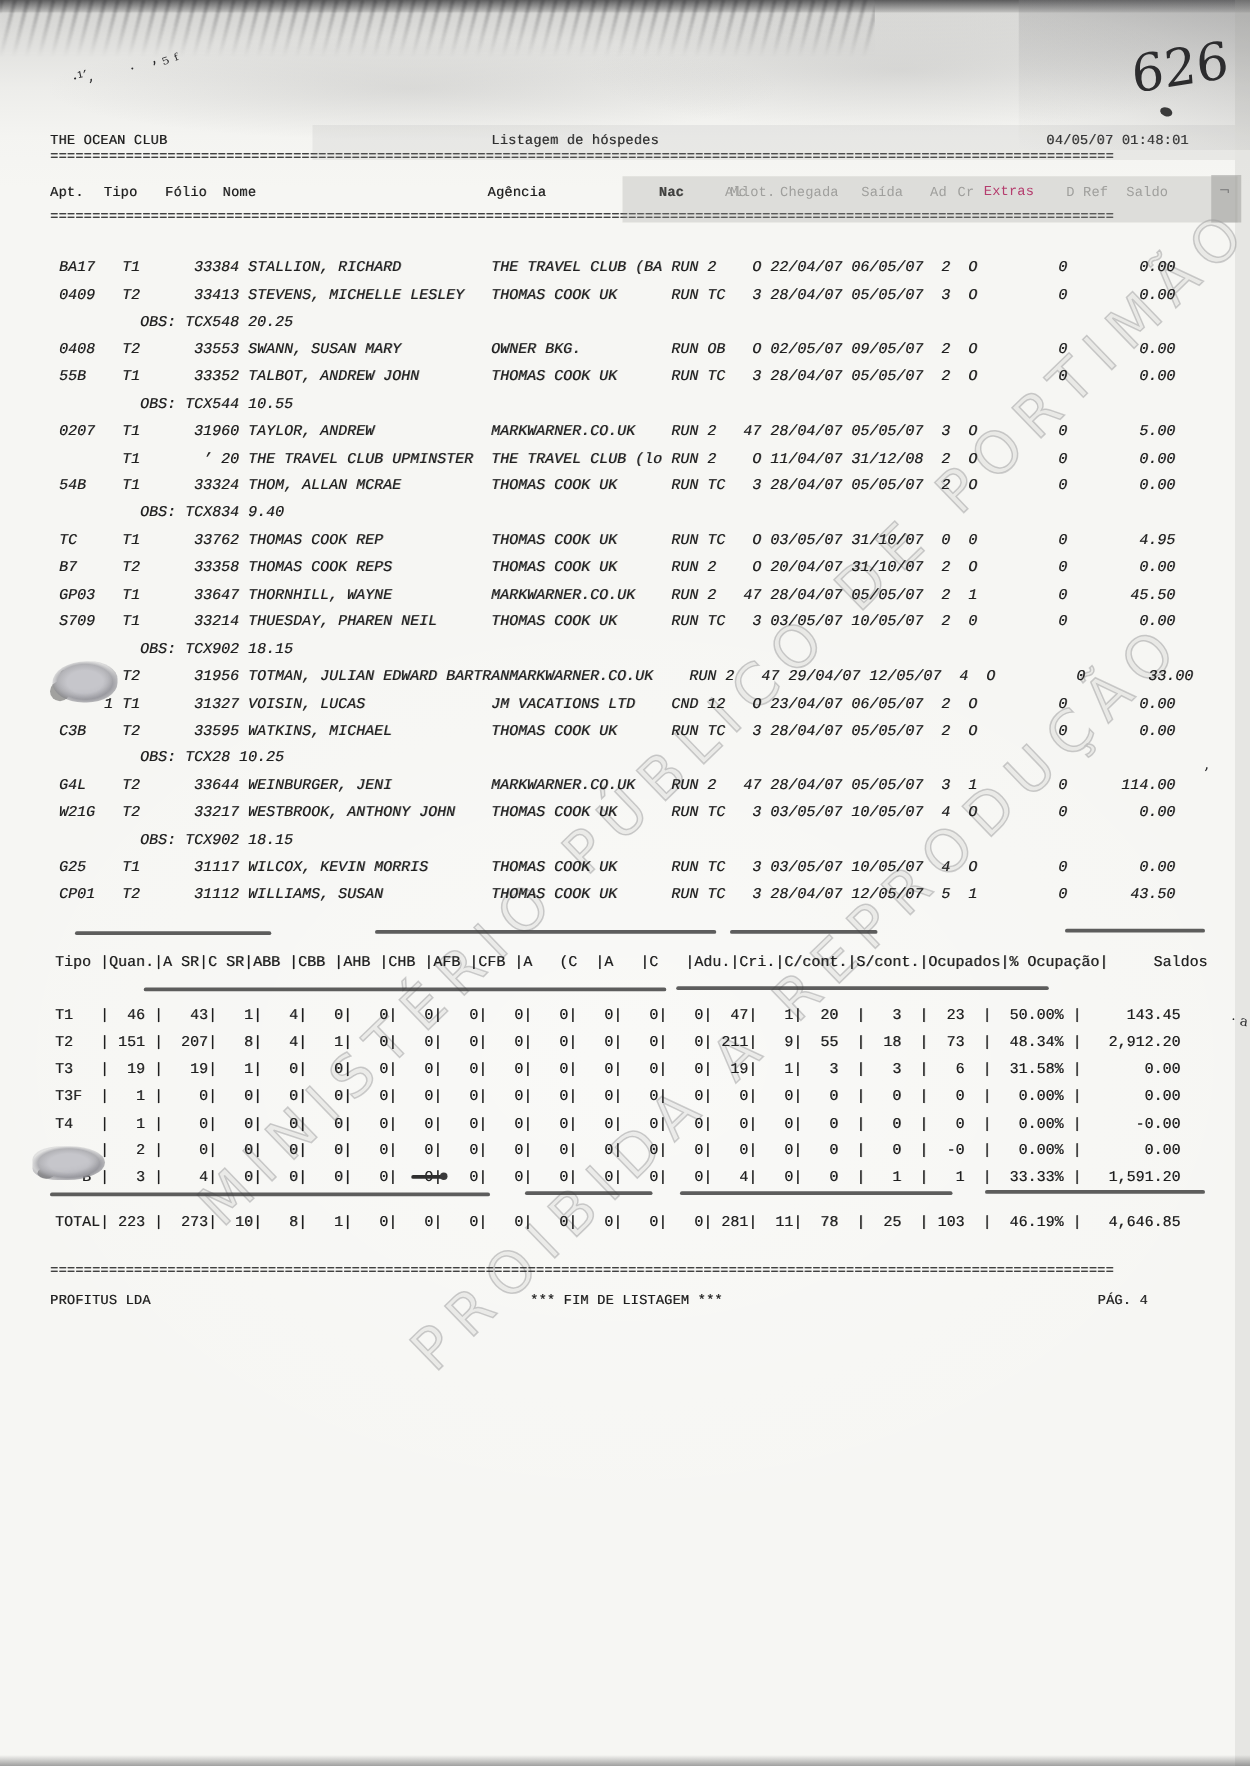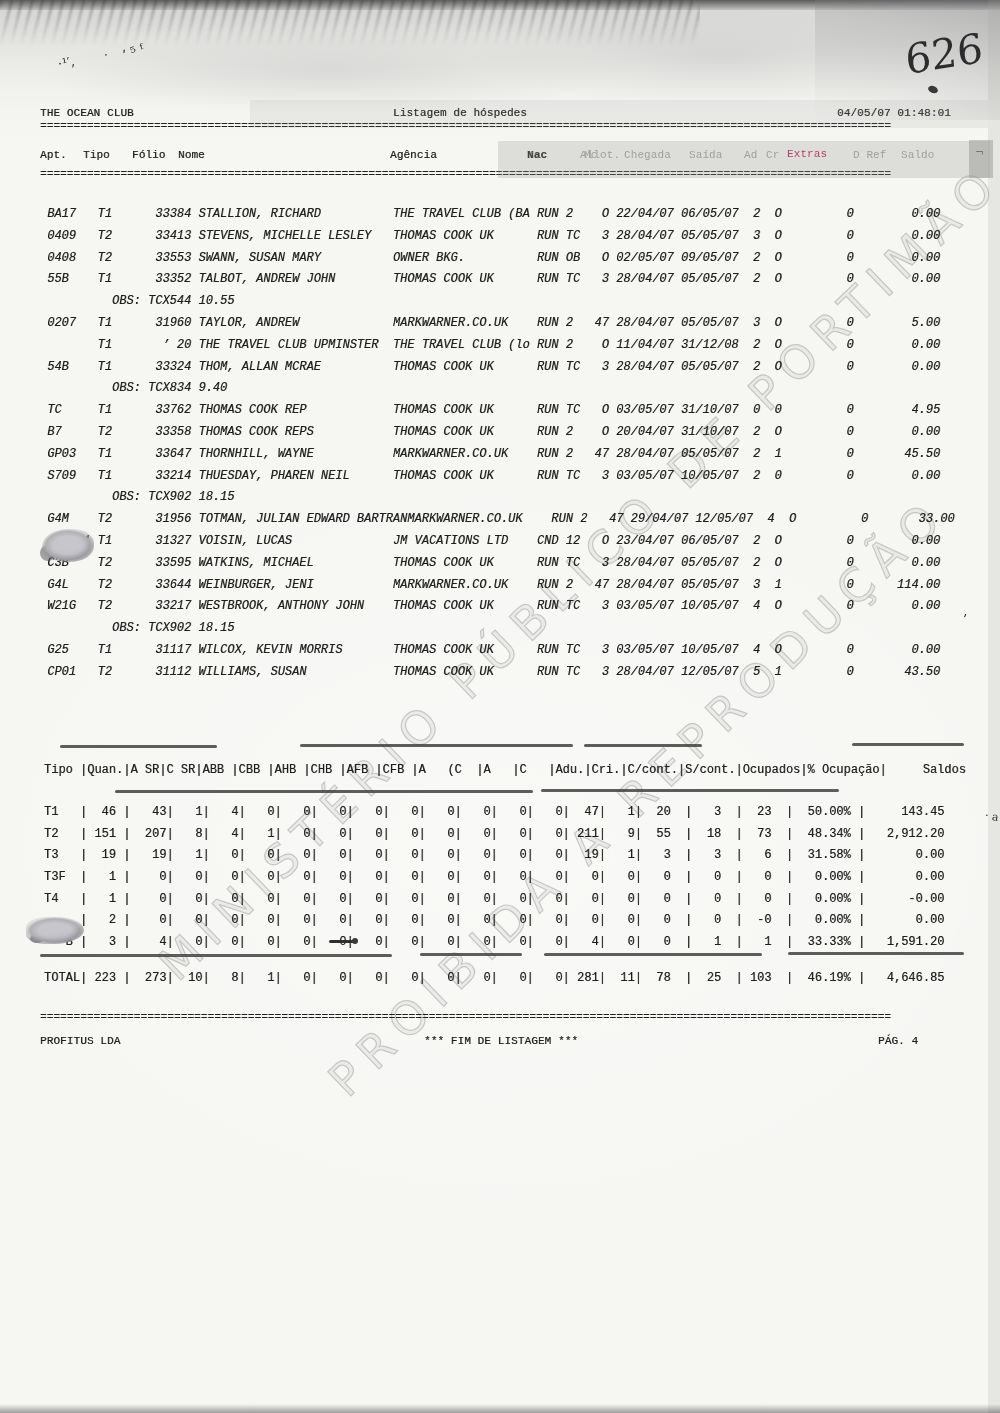--- a/index.html
+++ b/index.html
@@ -80,35 +80,37 @@
       <span class="abs mono semi" style="left:787px;top:147px;">Extras</span>
       <span class="abs mono faded" style="left:853px;top:148px;">D Ref</span>
       <span class="abs mono faded" style="left:901px;top:148px;">Saldo</span>
     </div>
 
     <div class="abs mono ink" style="left:40px;top:167px;">===============================================================================================================================</div>
 
     <div id="guest-rows" class="abs ink" style="left:40px;top:204px;font-style:italic;">
         <div class="mono-line"><span> BA17   </span><span>T1  </span><span>    33384 </span><span>STALLION, RICHARD          </span><span>THE TRAVEL CLUB (BA </span><span>RUN </span><span>2 </span><span>   O</span><span> 22/04/07</span><span> 06/05/07</span><span>  2</span><span>  O</span><span>         0</span><span>        0.00</span></div>
         <div class="mono-line"><span> 0409   </span><span>T2  </span><span>    33413 </span><span>STEVENS, MICHELLE LESLEY   </span><span>THOMAS COOK UK      </span><span>RUN </span><span>TC</span><span>   3</span><span> 28/04/07</span><span> 05/05/07</span><span>  3</span><span>  O</span><span>         0</span><span>        0.00</span></div>
+        <div class="mono-line"><span>          OBS: TCX548 20.25</span></div>
         <div class="mono-line"><span> 0408   </span><span>T2  </span><span>    33553 </span><span>SWANN, SUSAN MARY          </span><span>OWNER BKG.          </span><span>RUN </span><span>OB</span><span>   O</span><span> 02/05/07</span><span> 09/05/07</span><span>  2</span><span>  O</span><span>         0</span><span>        0.00</span></div>
         <div class="mono-line"><span> 55B    </span><span>T1  </span><span>    33352 </span><span>TALBOT, ANDREW JOHN        </span><span>THOMAS COOK UK      </span><span>RUN </span><span>TC</span><span>   3</span><span> 28/04/07</span><span> 05/05/07</span><span>  2</span><span>  O</span><span>         0</span><span>        0.00</span></div>
         <div class="mono-line"><span>          OBS: TCX544 10.55</span></div>
         <div class="mono-line"><span> 0207   </span><span>T1  </span><span>    31960 </span><span>TAYLOR, ANDREW             </span><span>MARKWARNER.CO.UK    </span><span>RUN </span><span>2 </span><span>  47</span><span> 28/04/07</span><span> 05/05/07</span><span>  3</span><span>  O</span><span>         0</span><span>        5.00</span></div>
         <div class="mono-line"><span>        </span><span>T1  </span><span>     ’ 20 </span><span>THE TRAVEL CLUB UPMINSTER  </span><span>THE TRAVEL CLUB (lo </span><span>RUN </span><span>2 </span><span>   O</span><span> 11/04/07</span><span> 31/12/08</span><span>  2</span><span>  O</span><span>         0</span><span>        0.00</span></div>
         <div class="mono-line"><span> 54B    </span><span>T1  </span><span>    33324 </span><span>THOM, ALLAN MCRAE          </span><span>THOMAS COOK UK      </span><span>RUN </span><span>TC</span><span>   3</span><span> 28/04/07</span><span> 05/05/07</span><span>  2</span><span>  O</span><span>         0</span><span>        0.00</span></div>
         <div class="mono-line"><span>          OBS: TCX834 9.40</span></div>
         <div class="mono-line"><span> TC     </span><span>T1  </span><span>    33762 </span><span>THOMAS COOK REP            </span><span>THOMAS COOK UK      </span><span>RUN </span><span>TC</span><span>   O</span><span> 03/05/07</span><span> 31/10/07</span><span>  0</span><span>  0</span><span>         0</span><span>        4.95</span></div>
         <div class="mono-line"><span> B7     </span><span>T2  </span><span>    33358 </span><span>THOMAS COOK REPS           </span><span>THOMAS COOK UK      </span><span>RUN </span><span>2 </span><span>   O</span><span> 20/04/07</span><span> 31/10/07</span><span>  2</span><span>  O</span><span>         0</span><span>        0.00</span></div>
         <div class="mono-line"><span> GP03   </span><span>T1  </span><span>    33647 </span><span>THORNHILL, WAYNE           </span><span>MARKWARNER.CO.UK    </span><span>RUN </span><span>2 </span><span>  47</span><span> 28/04/07</span><span> 05/05/07</span><span>  2</span><span>  1</span><span>         0</span><span>       45.50</span></div>
         <div class="mono-line"><span> S709   </span><span>T1  </span><span>    33214 </span><span>THUESDAY, PHAREN NEIL      </span><span>THOMAS COOK UK      </span><span>RUN </span><span>TC</span><span>   3</span><span> 03/05/07</span><span> 10/05/07</span><span>  2</span><span>  0</span><span>         0</span><span>        0.00</span></div>
         <div class="mono-line"><span>          OBS: TCX902 18.15</span></div>
         <div class="mono-line"><span> G4M    </span><span>T2  </span><span>    31956 </span><span>TOTMAN, JULIAN EDWARD BARTRAN</span><span>MARKWARNER.CO.UK    </span><span>RUN </span><span>2 </span><span>  47</span><span> 29/04/07</span><span> 12/05/07</span><span>  4</span><span>  O</span><span>         0</span><span>       33.00</span></div>
         <div class="mono-line"><span>      1 </span><span>T1  </span><span>    31327 </span><span>VOISIN, LUCAS              </span><span>JM VACATIONS LTD    </span><span>CND </span><span>12</span><span>   O</span><span> 23/04/07</span><span> 06/05/07</span><span>  2</span><span>  O</span><span>         0</span><span>        0.00</span></div>
         <div class="mono-line"><span> C3B    </span><span>T2  </span><span>    33595 </span><span>WATKINS, MICHAEL           </span><span>THOMAS COOK UK      </span><span>RUN </span><span>TC</span><span>   3</span><span> 28/04/07</span><span> 05/05/07</span><span>  2</span><span>  O</span><span>         0</span><span>        0.00</span></div>
+        <div class="mono-line"><span>          OBS: TCX28 10.25</span></div>
         <div class="mono-line"><span> G4L    </span><span>T2  </span><span>    33644 </span><span>WEINBURGER, JENI           </span><span>MARKWARNER.CO.UK    </span><span>RUN </span><span>2 </span><span>  47</span><span> 28/04/07</span><span> 05/05/07</span><span>  3</span><span>  1</span><span>         0</span><span>      114.00</span></div>
         <div class="mono-line"><span> W21G   </span><span>T2  </span><span>    33217 </span><span>WESTBROOK, ANTHONY JOHN    </span><span>THOMAS COOK UK      </span><span>RUN </span><span>TC</span><span>   3</span><span> 03/05/07</span><span> 10/05/07</span><span>  4</span><span>  O</span><span>         0</span><span>        0.00</span></div>
         <div class="mono-line"><span>          OBS: TCX902 18.15</span></div>
         <div class="mono-line"><span> G25    </span><span>T1  </span><span>    31117 </span><span>WILCOX, KEVIN MORRIS       </span><span>THOMAS COOK UK      </span><span>RUN </span><span>TC</span><span>   3</span><span> 03/05/07</span><span> 10/05/07</span><span>  4</span><span>  O</span><span>         0</span><span>        0.00</span></div>
         <div class="mono-line"><span> CP01   </span><span>T2  </span><span>    31112 </span><span>WILLIAMS, SUSAN            </span><span>THOMAS COOK UK      </span><span>RUN </span><span>TC</span><span>   3</span><span> 28/04/07</span><span> 12/05/07</span><span>  5</span><span>  1</span><span>         0</span><span>       43.50</span></div>
       </div>
 
     <div id="summary-header" class="abs mono-line sum-line ink" style="left:44px;top:760px;"><span>Tipo |</span><span>Quan.|</span><span>A SR|</span><span>C SR|</span><span>ABB |</span><span>CBB |</span><span>AHB |</span><span>CHB |</span><span>AFB |</span><span>CFB |</span><span>A   </span><span>(C  |</span><span>A   |</span><span>C   |</span><span>Adu.|</span><span>Cri.|</span><span>C/cont.|</span><span>S/cont.|</span><span>Ocupados|</span><span>% Ocupação|</span><span>     Saldos</span></div>
     <div id="summary-rows" class="abs ink" style="left:44px;top:802px;">
         <div class="mono-line sum-line"><span>T1   |</span><span>  46 |</span><span>   43|</span><span>   1|</span><span>   4|</span><span>   0|</span><span>   0|</span><span>   0|</span><span>   0|</span><span>   0|</span><span>   0|</span><span>   0|</span><span>   0|</span><span>   0|</span><span>  47|</span><span>   1|</span><span>  20  |</span><span>   3  |</span><span>  23  |</span><span>  50.00% |</span><span>     143.45</span></div>

